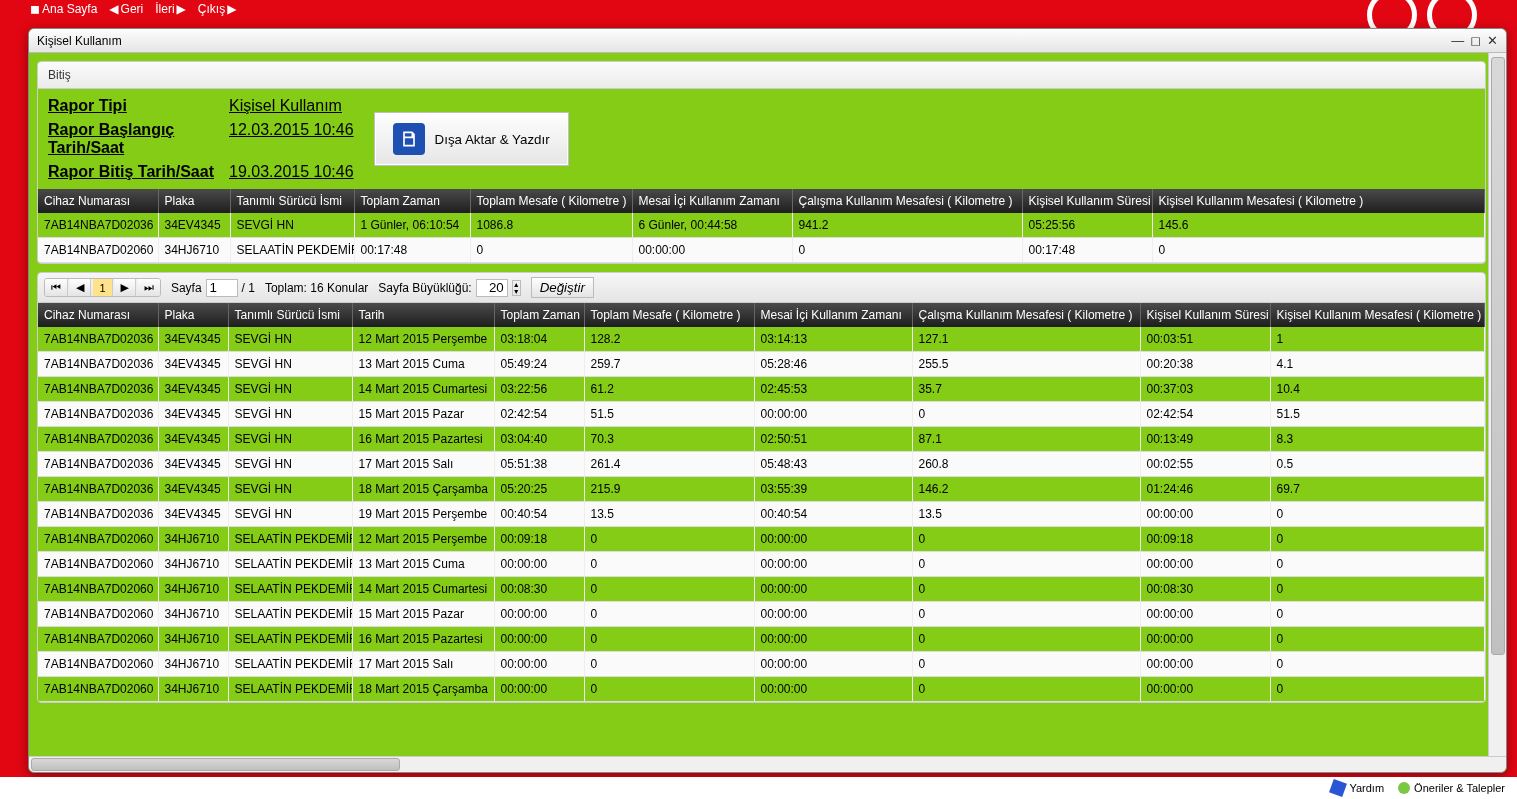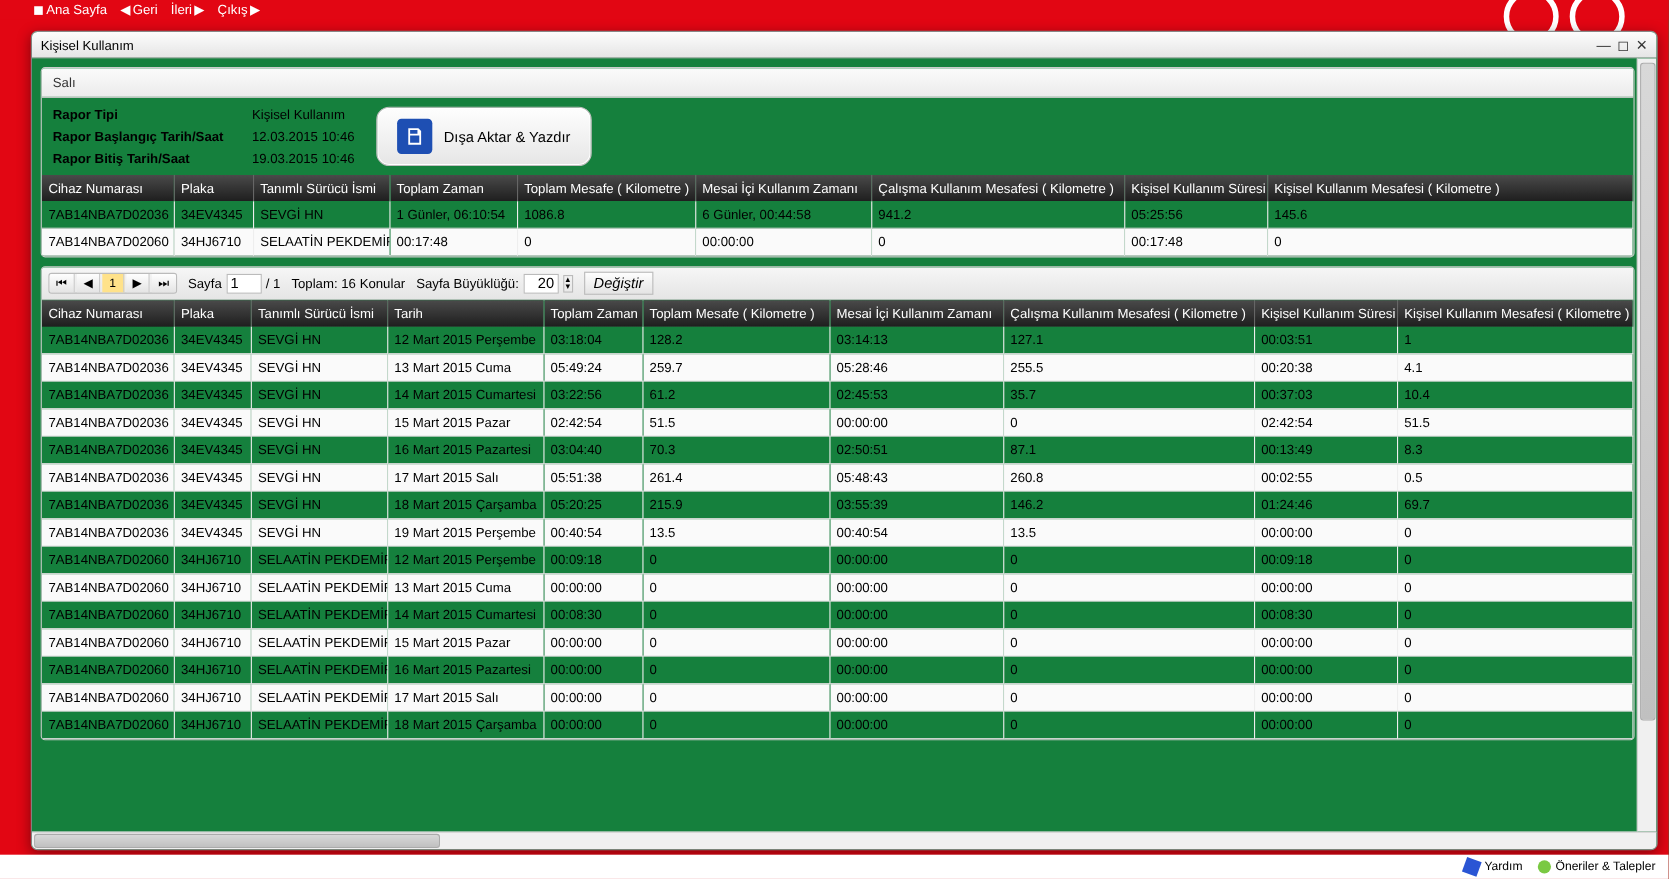--- a/index.html
+++ b/index.html
@@ -26,21 +26,21 @@
   display: inline-flex;
   align-items: center;
   gap: 2px;
 }
 .window {
   position: absolute;
   left: 28px;
   top: 28px;
   right: 10px;
   bottom: 26px;
-  background: #15803d;
+  background: #84cc16;
   border: 1px solid #888;
   border-radius: 6px;
   box-shadow: 0 3px 12px rgba(0,0,0,0.4);
   display: flex;
   flex-direction: column;
   overflow: hidden;
 }
 .titlebar {
   background: linear-gradient(#fdfdfd,#e5e5e5);
   border-bottom: 1px solid #bbb;
@@ -67,28 +67,28 @@
 }
 .panel-header {
   background: linear-gradient(#fbfbfb,#ebebeb);
   padding: 6px 10px;
   border-bottom: 1px solid #ccc;
   font-size: 12px;
   color: #333;
 }
 .panel-body { padding: 8px 10px; }
 .meta-row { display: flex; gap: 20px; align-items: center; }
-.meta-grid { display: grid; grid-template-columns: 175px auto; row-gap: 6px; column-gap: 6px; font-size: 12px; }
+.meta-grid { display: grid; grid-template-columns: 175px auto; row-gap: 6px; column-gap: 6px; font-size: 16px; text-decoration: underline; }
 .meta-grid .k { font-weight: bold; }
 .export-btn {
   display: inline-flex;
   align-items: center;
   gap: 10px;
   border: 1px solid #bfbfbf;
-  border-radius: 12px;
+  border-radius: 0;
   background: linear-gradient(#fefefe,#e6e6e6);
   padding: 10px 18px;
   cursor: pointer;
   box-shadow: inset 0 0 0 1px #fff;
 }
 .export-icon {
   width: 32px; height: 32px;
   background: #1e4fb3;
   border-radius: 4px;
   display: flex;
@@ -236,21 +236,21 @@
       <span>—</span>
       <span>◻</span>
       <span>✕</span>
     </div>
   </div>
 
   <div class="window-body">
     <div class="inner" style="padding-right:20px;">
 
       <div class="panel">
-        <div class="panel-header">Salı</div>
+        <div class="panel-header">Bitiş</div>
         <div class="panel-body">
           <div class="meta-row">
             <div class="meta-grid">
               <div class="k">Rapor Tipi</div>
               <div>Kişisel Kullanım</div>
               <div class="k">Rapor Başlangıç Tarih/Saat</div>
               <div>12.03.2015 10:46</div>
               <div class="k">Rapor Bitiş Tarih/Saat</div>
               <div>19.03.2015 10:46</div>
             </div>

